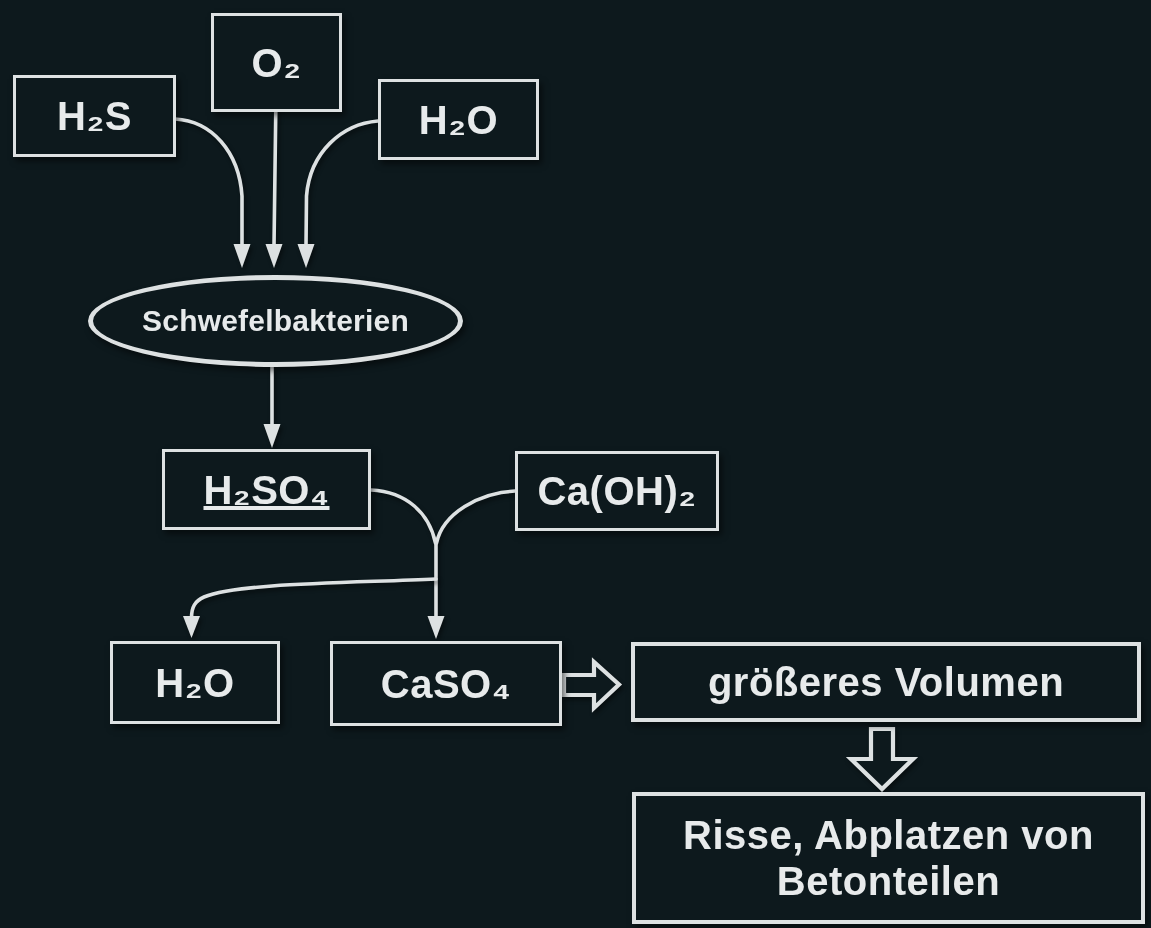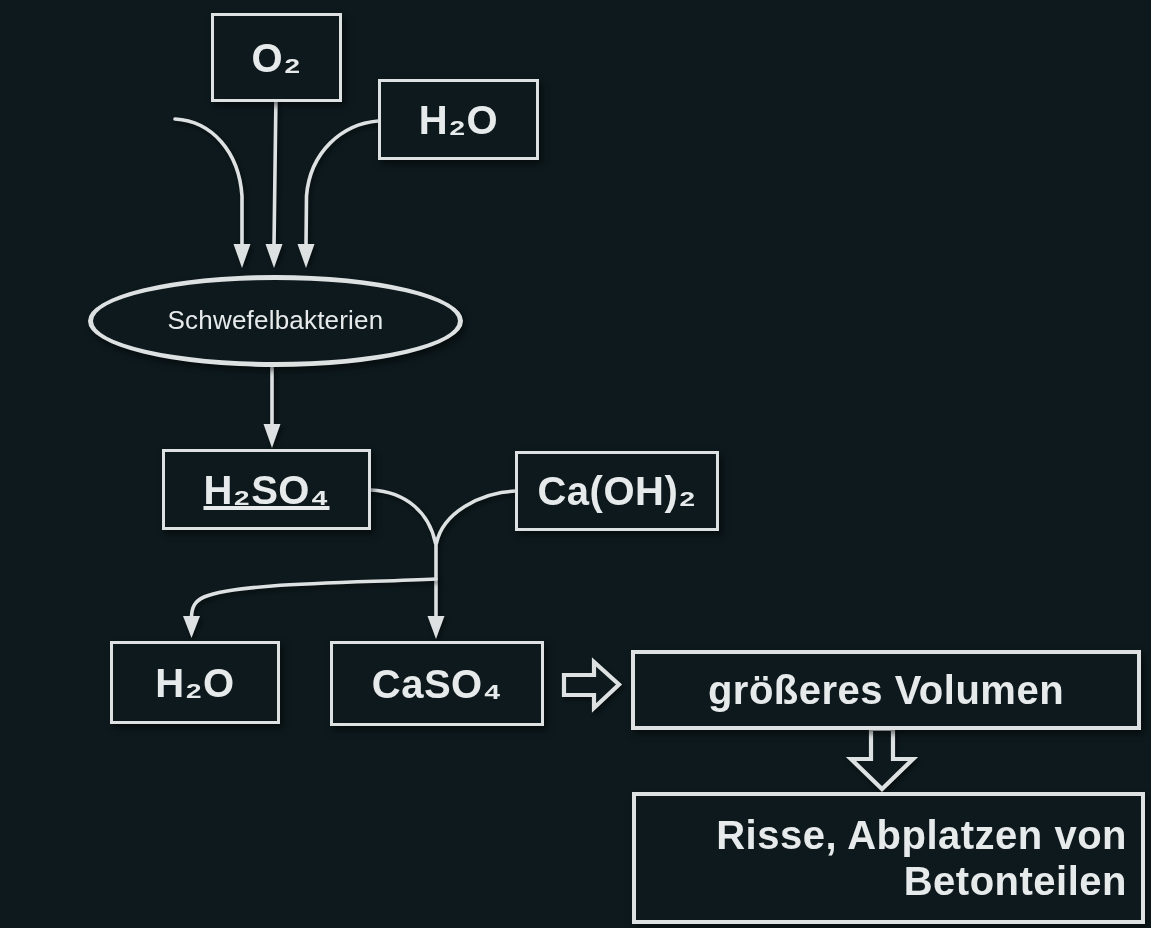--- a/index.html
+++ b/index.html
@@ -31,25 +31,25 @@
     box-shadow:3px 4px 6px rgba(0,0,0,0.5);
     font-weight:bold;
     font-size:40px;
     line-height:1.15;
     letter-spacing:0.5px;
   }
   .node.thick{border-width:4px;}
   .ellipse{
     border-radius:50%;
     border-width:5px;
-    font-weight:normal;
-    font-size:26px;
+    font-weight:bold;
+    font-size:30px;
     letter-spacing:0.2px;
   }
-  .damage{padding:4px 14px;text-align:right;}
+  .damage{padding:4px 14px;}
 </style>
 </head>
 <body>
 
 <div class="canvas">
 
   <svg class="connectors" viewBox="0 0 1151 928" xmlns="http://www.w3.org/2000/svg">
 
     <g class="svgshadow">
       <path class="line" d="M175 119 C212 121 239 152 242 196 L242 246"></path>
@@ -85,32 +85,33 @@
 
     <g class="svgshadow">
       <polygon class="block" points="564,675 594,675 594,662 619,684.5 594,708 594,695 564,695"></polygon>
     </g>
 
     <g class="svgshadow">
       <polygon class="block" points="871,729 893,729 893,759 913,759 882,789 851,759 871,759"></polygon>
     </g>
   </svg>
 
+  <div class="node" style="left:13px;top:75px;width:163px;height:82px;">H₂S</div>
 
-  <div class="node" style="left:211px;top:13px;width:131px;height:89px;">O₂</div>
+  <div class="node" style="left:211px;top:13px;width:131px;height:99px;">O₂</div>
 
   <div class="node" style="left:378px;top:79px;width:161px;height:81px;">H₂O</div>
 
   <div class="node ellipse" style="left:88px;top:275px;width:375px;height:92px;">Schwefelbakterien</div>
 
   <div class="node" style="left:162px;top:449px;width:209px;height:81px;text-decoration:underline;">H₂SO₄</div>
 
   <div class="node" style="left:515px;top:451px;width:204px;height:80px;">Ca(OH)₂</div>
 
   <div class="node" style="left:110px;top:641px;width:170px;height:83px;">H₂O</div>
 
-  <div class="node" style="left:330px;top:641px;width:214px;height:85px;">CaSO₄</div>
+  <div class="node" style="left:330px;top:641px;width:232px;height:85px;">CaSO₄</div>
 
-  <div class="node thick" style="left:631px;top:642px;width:510px;height:80px;margin-top:8px;">größeres Volumen</div>
+  <div class="node thick" style="left:631px;top:642px;width:510px;height:80px;">größeres Volumen</div>
 
   <div class="node thick damage" style="left:632px;top:792px;width:513px;height:132px;">Risse, Abplatzen von Betonteilen</div>
 
 </div>
 
 </body></html>

